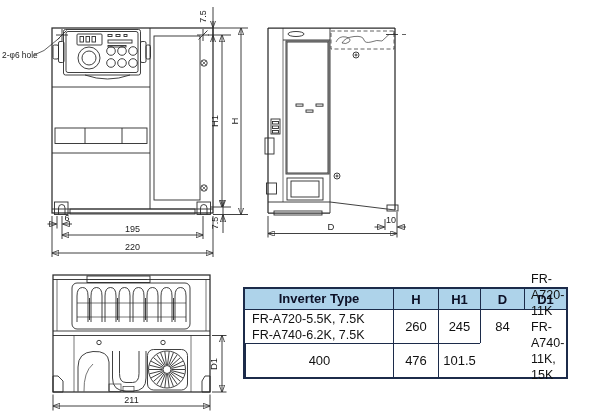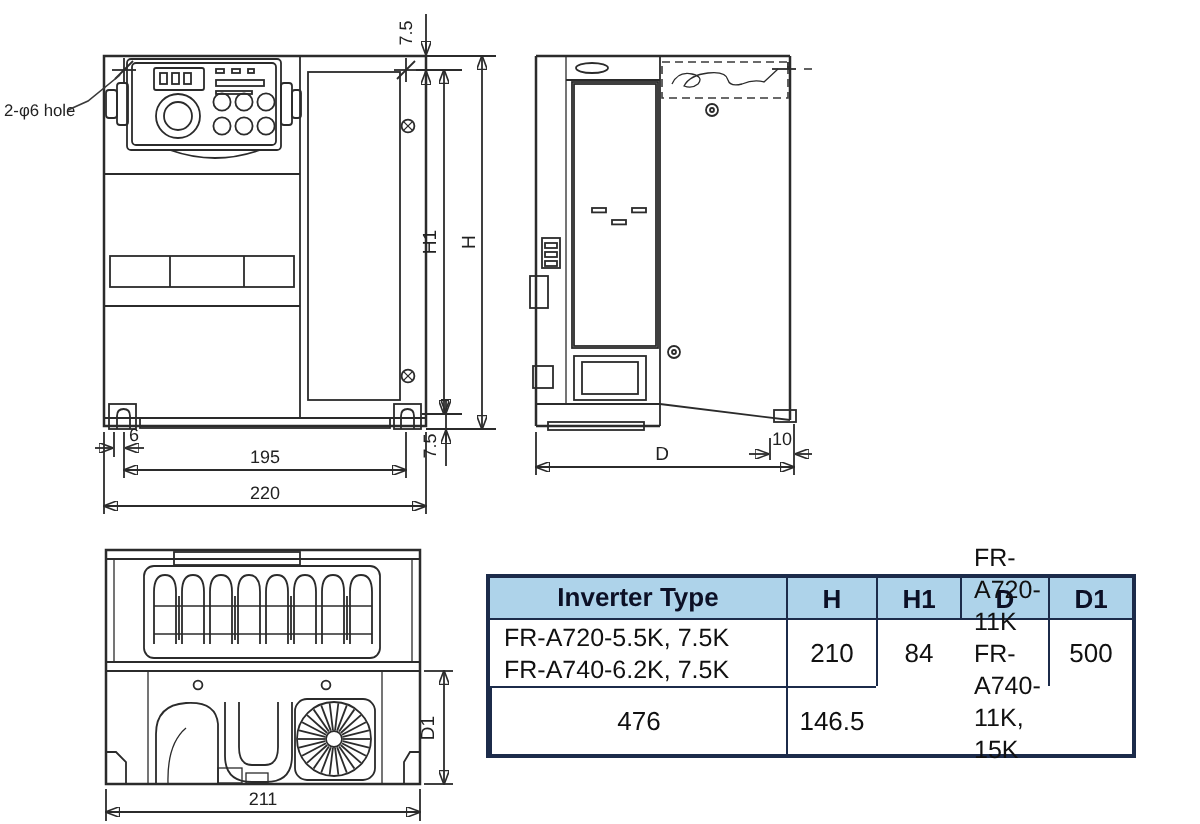--- a/index.html
+++ b/index.html
@@ -304,24 +304,25 @@
   <div class="td th type c0 r0" style="justify-content:center;align-items:center;padding-left:0;font-size:13px;">Inverter Type</div>
   <div class="td th r0">H</div>
   <div class="td th r0">H1</div>
   <div class="td th r0">D</div>
   <div class="td th r0">D1</div>
 
   <div class="td type c0">
     <div>FR-A720-5.5K, 7.5K</div>
     <div>FR-A740-6.2K, 7.5K</div>
   </div>
-  <div class="td">210</div>
+  <div class="td">260</div>
+  <div class="td">245</div>
   <div class="td">84</div>
 
   <div class="td type c0">
     <div>FR-A720-11K</div>
     <div>FR-A740-11K, 15K</div>
   </div>
-  <div class="td">500</div>
+  <div class="td">400</div>
   <div class="td">476</div>
-  <div class="td">146.5</div>
+  <div class="td">101.5</div>
 </div>
 </div>
 
 </body></html>

